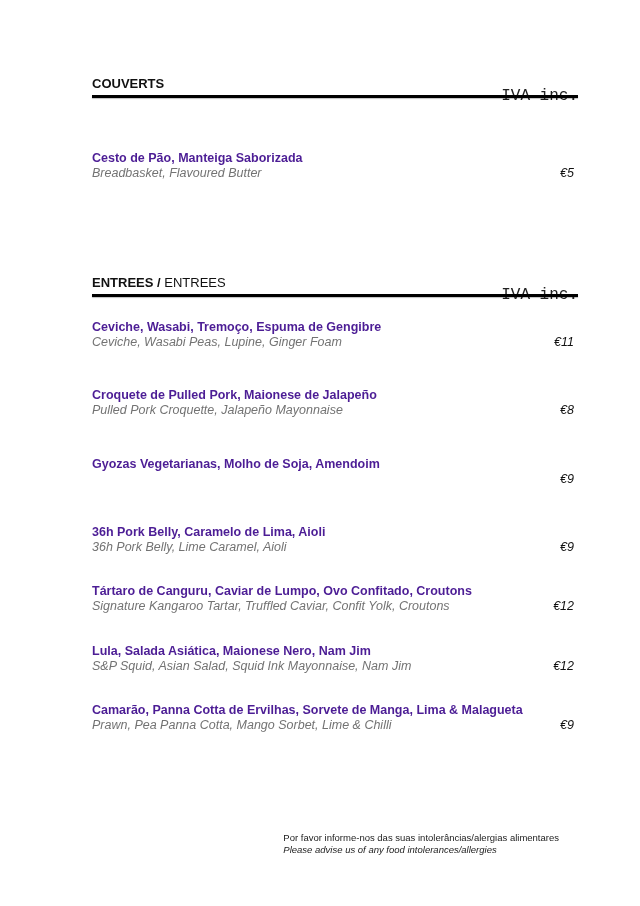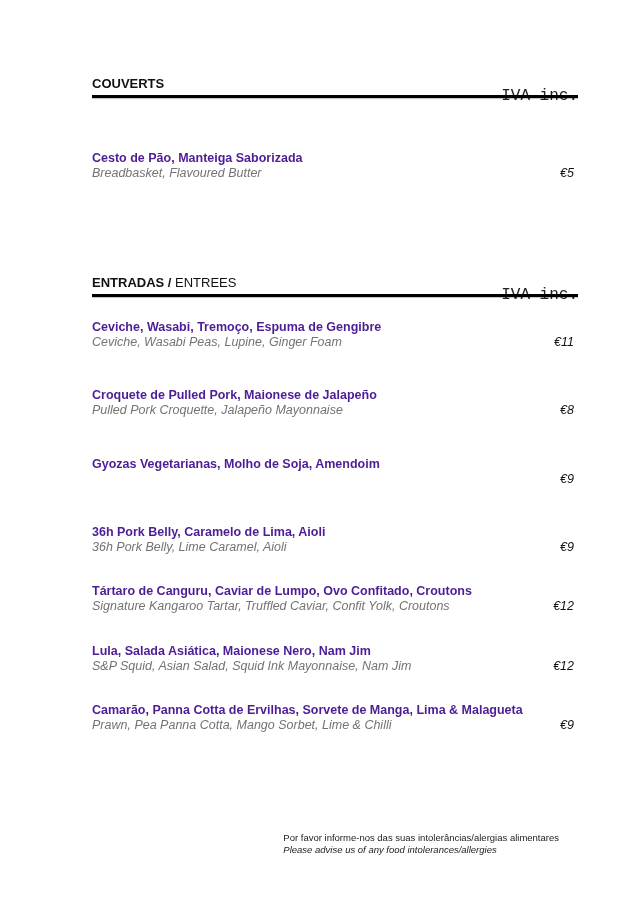--- a/index.html
+++ b/index.html
@@ -114,21 +114,21 @@
 </div>
 
 <div class="item" style="top:151px;">
   <div class="item-name">Cesto de Pão, Manteiga Saborizada</div>
   <div class="item-desc">Breadbasket, Flavoured Butter</div>
   <div class="item-price">€5</div>
 </div>
 
 <div class="section-header" style="top:275px;">
   <div class="section-title">
-    <span class="bold">ENTRADAS /</span><span class="normal"> ENTREES</span>
+    <span class="bold">ENTREES /</span><span class="normal"> ENTREES</span>
   </div>
   <div class="iva">IVA inc.</div>
   <div class="rule"></div>
 </div>
 
 <div class="item" style="top:320px;">
   <div class="item-name">Ceviche, Wasabi, Tremoço, Espuma de Gengibre</div>
   <div class="item-desc">Ceviche, Wasabi Peas, Lupine, Ginger Foam</div>
   <div class="item-price">€11</div>
 </div>

